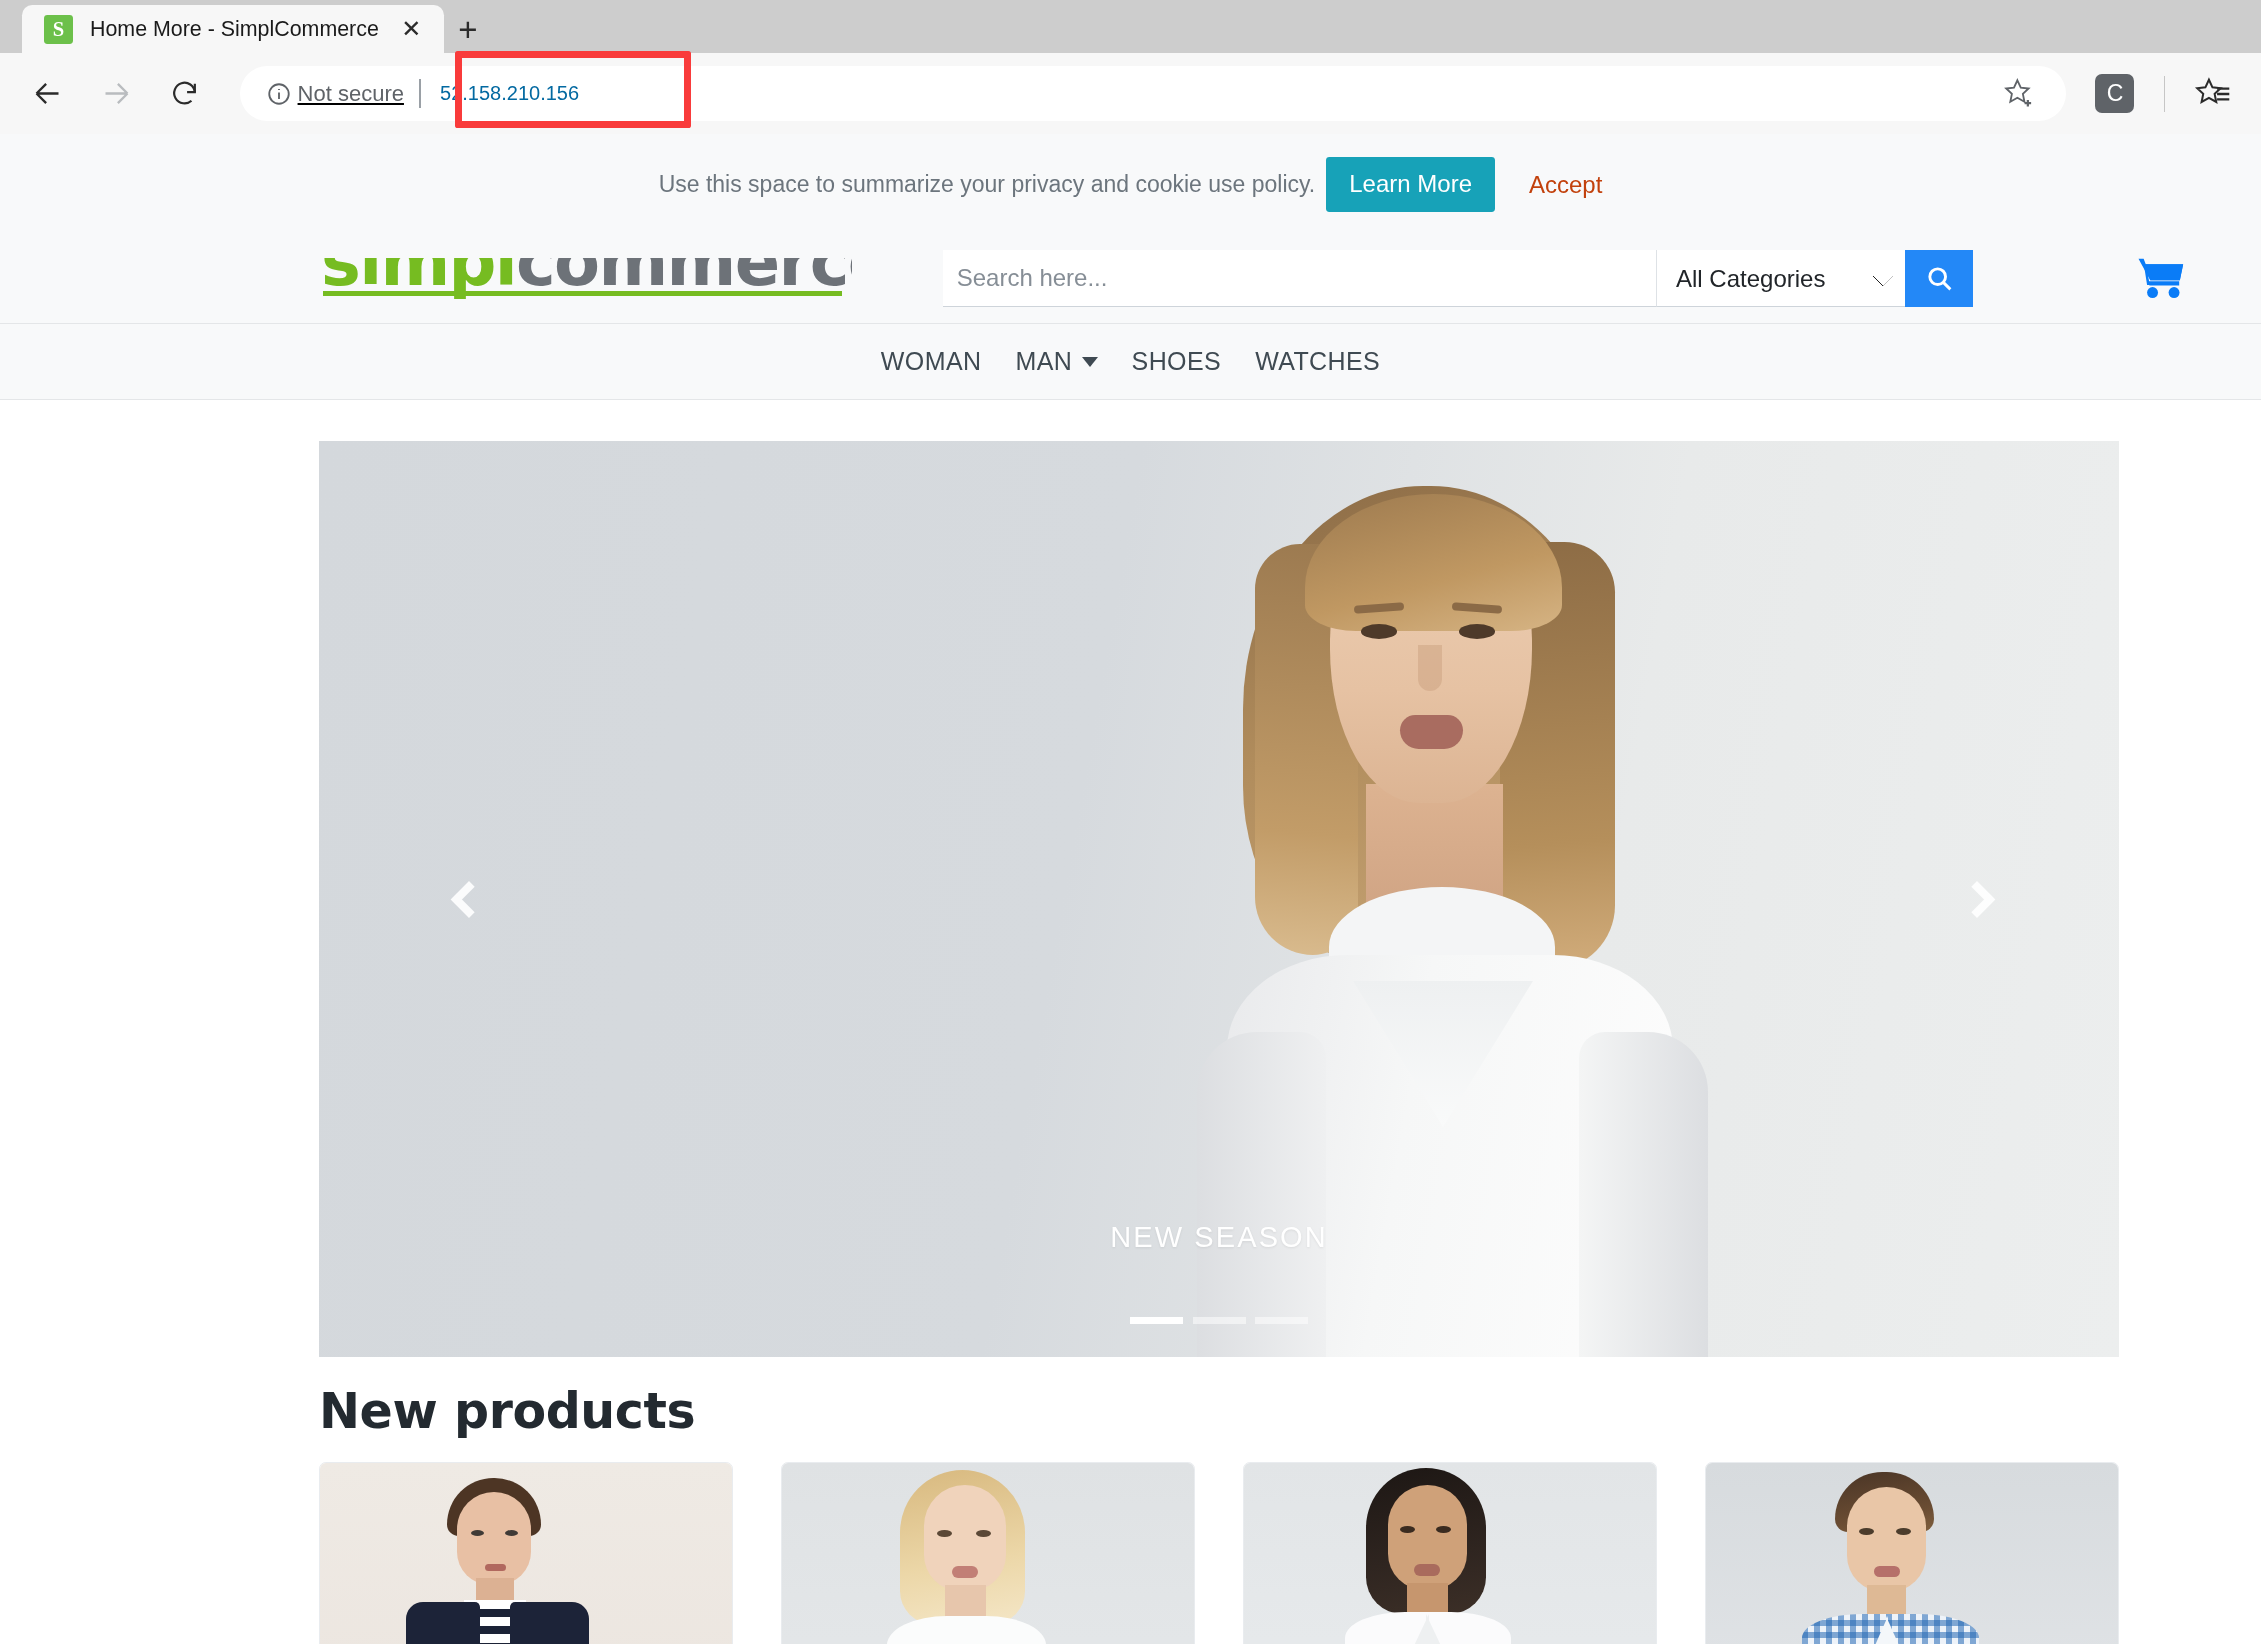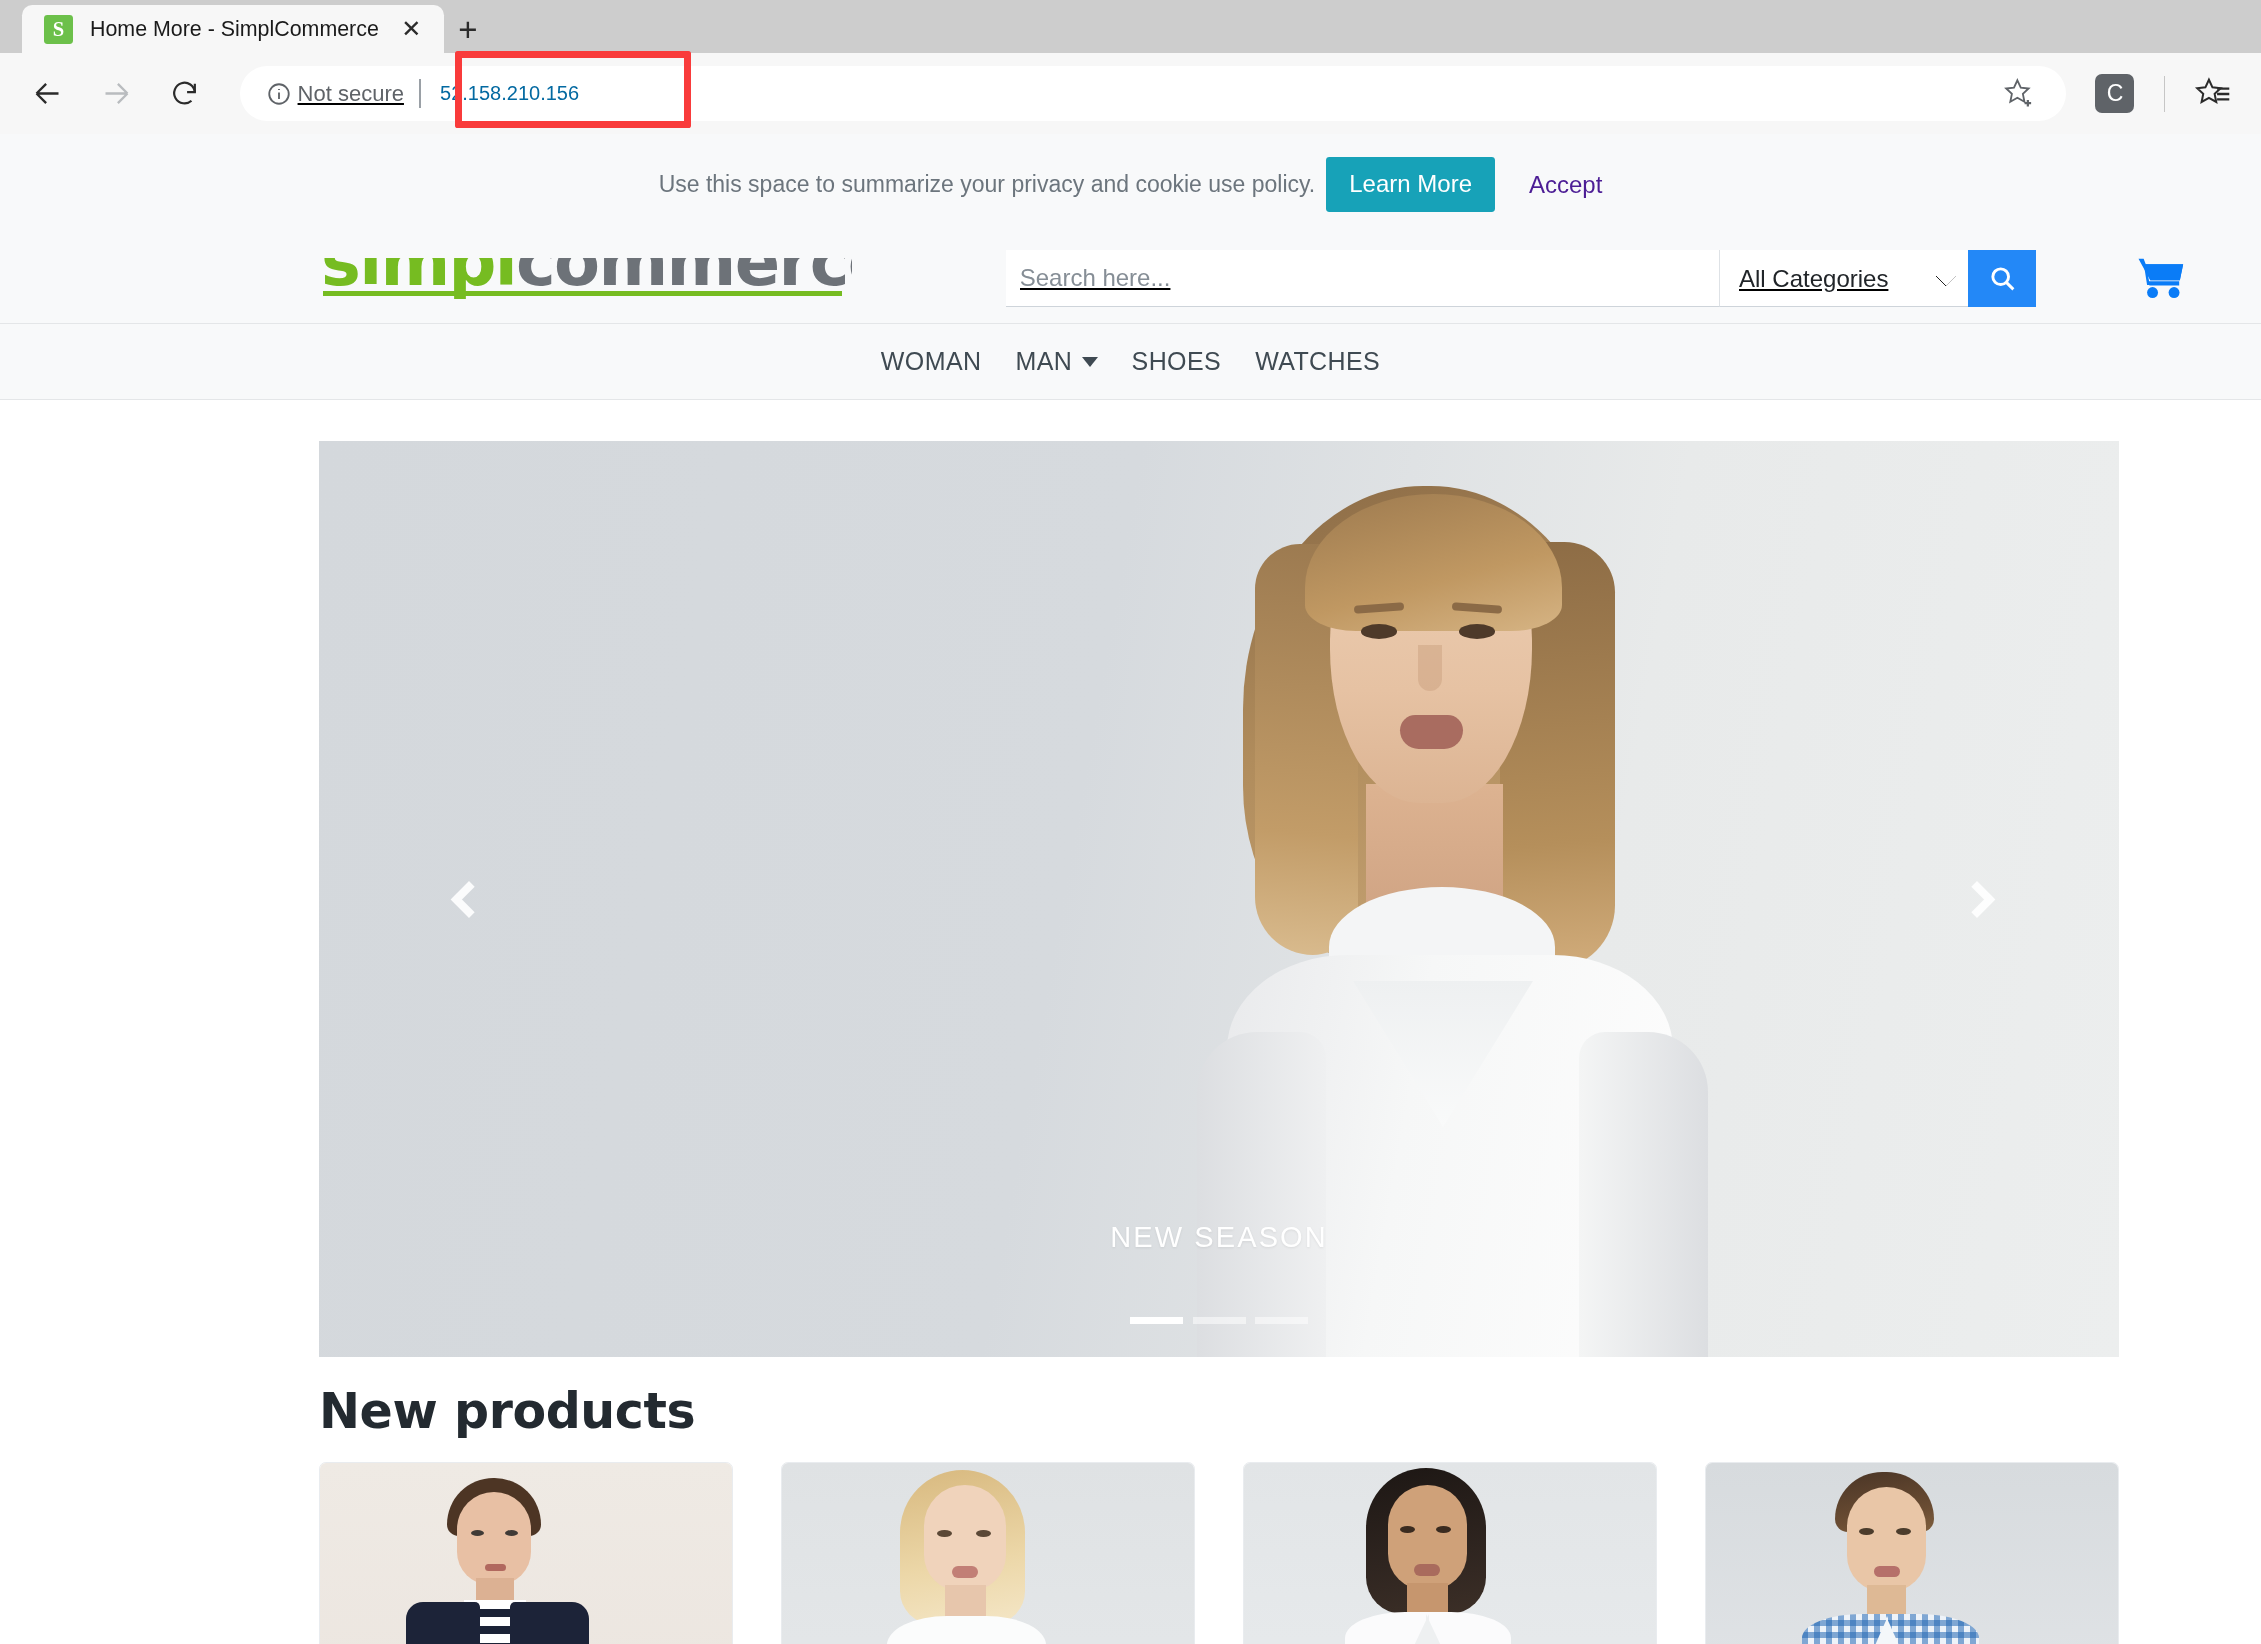--- a/index.html
+++ b/index.html
@@ -231,21 +231,21 @@
     font-size: 24px;
     padding: 14.6px 23px;
     border: none;
     border-radius: 3.4px;
     margin-left: 11px;
     font-family: "Liberation Sans", sans-serif;
     line-height: 1.1;
   }
   .cookie-accept {
     font-size: 24px;
-    color: #4c1d95;
+    color: #c2410c;
     margin-left: 34px;
     white-space: nowrap;
   }
 
   .header-main {
     height: 88px;
     display: flex;
     align-items: center;
     padding-left: 321px;
     position: relative;
@@ -280,24 +280,23 @@
     width: 519px;
     height: 5.1px;
     background: #76bc21;
   }
 
   .search-wrap {
     display: flex;
     align-items: center;
     margin-left: 0;
     position: absolute;
-    left: 1006px;
+    left: 943px;
     top: 15.4px;
     height: 57px;
-    text-decoration: underline;
   }
   .search-input {
     width: 713px;
     height: 57px;
     border: none;
     border-bottom: 1.7px solid #ced4da;
     background: #ffffff;
     font-size: 24px;
     color: #495057;
     padding: 0 13.7px;

